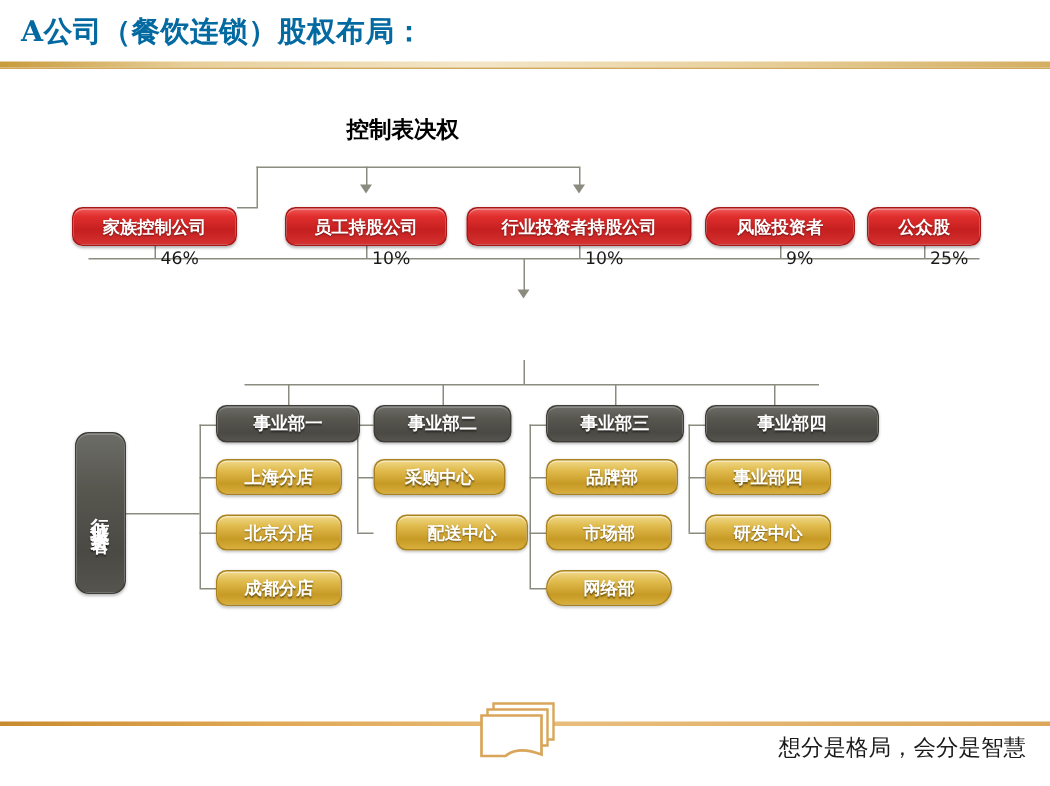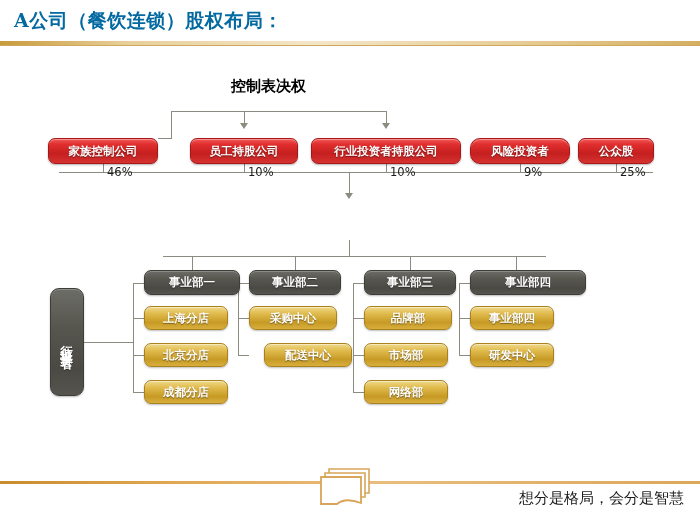--- a/index.html
+++ b/index.html
@@ -200,21 +200,21 @@
       <div class="nodebox gold" style="left: 249px; top: 293px; width: 88px; margin-left: 15px;">配送中心</div>
       <div class="ln lnv" style="left: 410px; top: 206px; height: 14px;"></div>
       <div class="nodebox gray" style="left: 364px; top: 220px; width: 92px;">事业部三</div>
       <div class="ln lnv" style="left: 353px; top: 233px; height: 109px;"></div>
       <div class="ln lnh" style="left: 353px; top: 233px; width: 11px;"></div>
       <div class="ln lnh" style="left: 353px; top: 268px; width: 11px;"></div>
       <div class="nodebox gold" style="left: 364px; top: 256px; width: 88px;">品牌部</div>
       <div class="ln lnh" style="left: 353px; top: 305px; width: 11px;"></div>
       <div class="nodebox gold" style="left: 364px; top: 293px; width: 84px;">市场部</div>
       <div class="ln lnh" style="left: 353px; top: 342px; width: 11px;"></div>
-      <div class="nodebox gold" style="left: 364px; top: 330px; width: 84px;">网络部</div>
+      <div class="nodebox gold" style="left: 364px; top: 330px; width: 84px; border-radius: 12px;">网络部</div>
       <div class="ln lnv" style="left: 516px; top: 206px; height: 14px;"></div>
       <div class="nodebox gray" style="left: 470px; top: 220px; width: 116px;">事业部四</div>
       <div class="ln lnv" style="left: 459px; top: 233px; height: 72px;"></div>
       <div class="ln lnh" style="left: 459px; top: 233px; width: 11px;"></div>
       <div class="ln lnh" style="left: 459px; top: 268px; width: 11px;"></div>
       <div class="nodebox gold" style="left: 470px; top: 256px; width: 84px;">事业部四</div>
       <div class="ln lnh" style="left: 459px; top: 305px; width: 11px;"></div>
       <div class="nodebox gold" style="left: 470px; top: 293px; width: 84px;">研发中心</div>
     </div>
 

